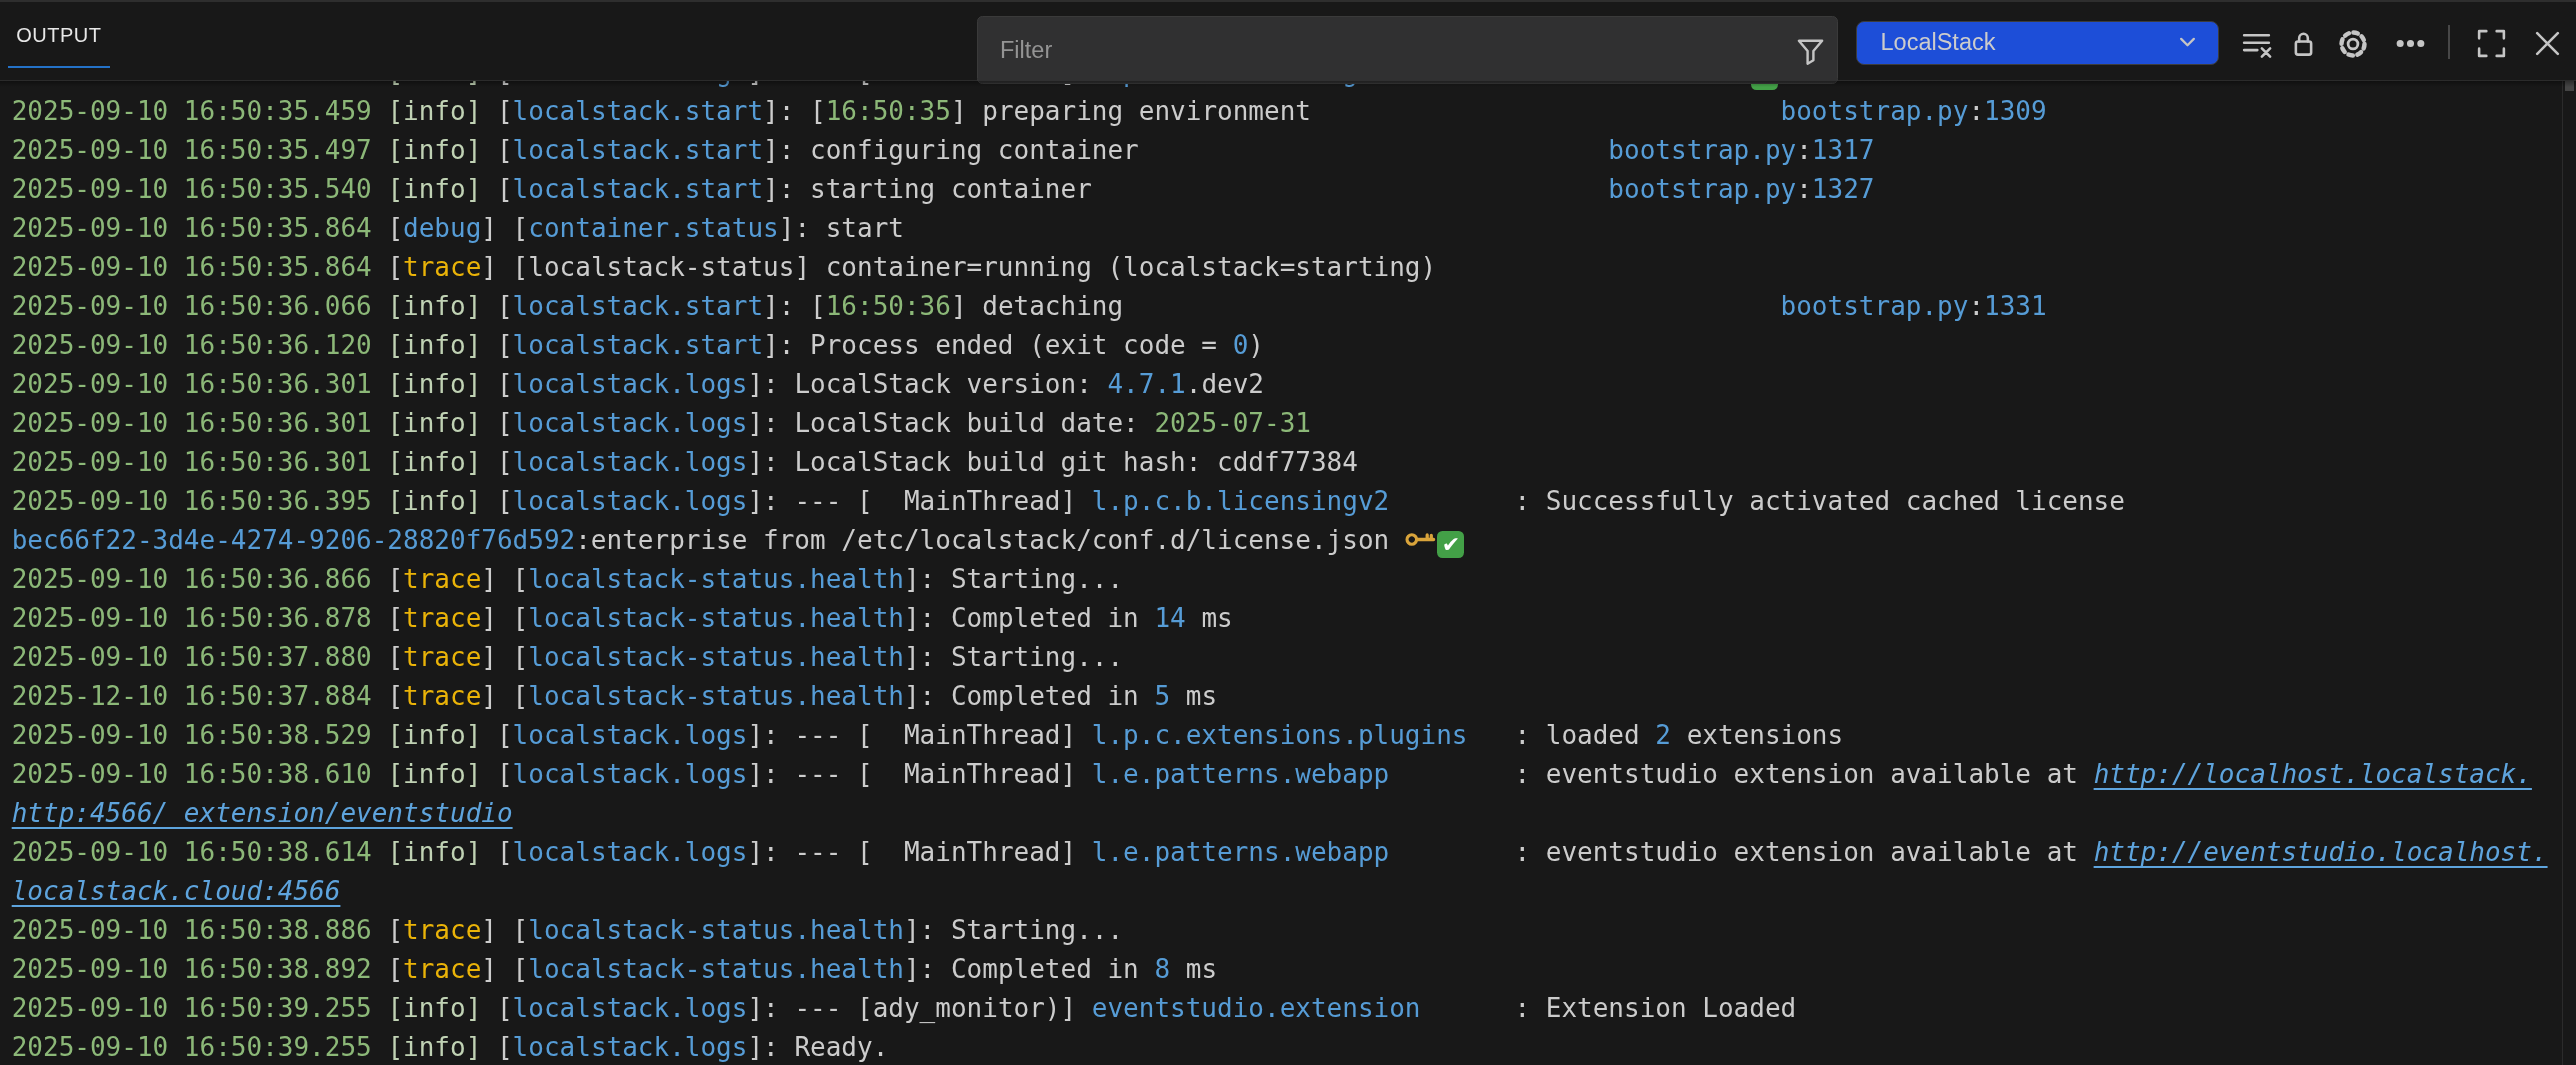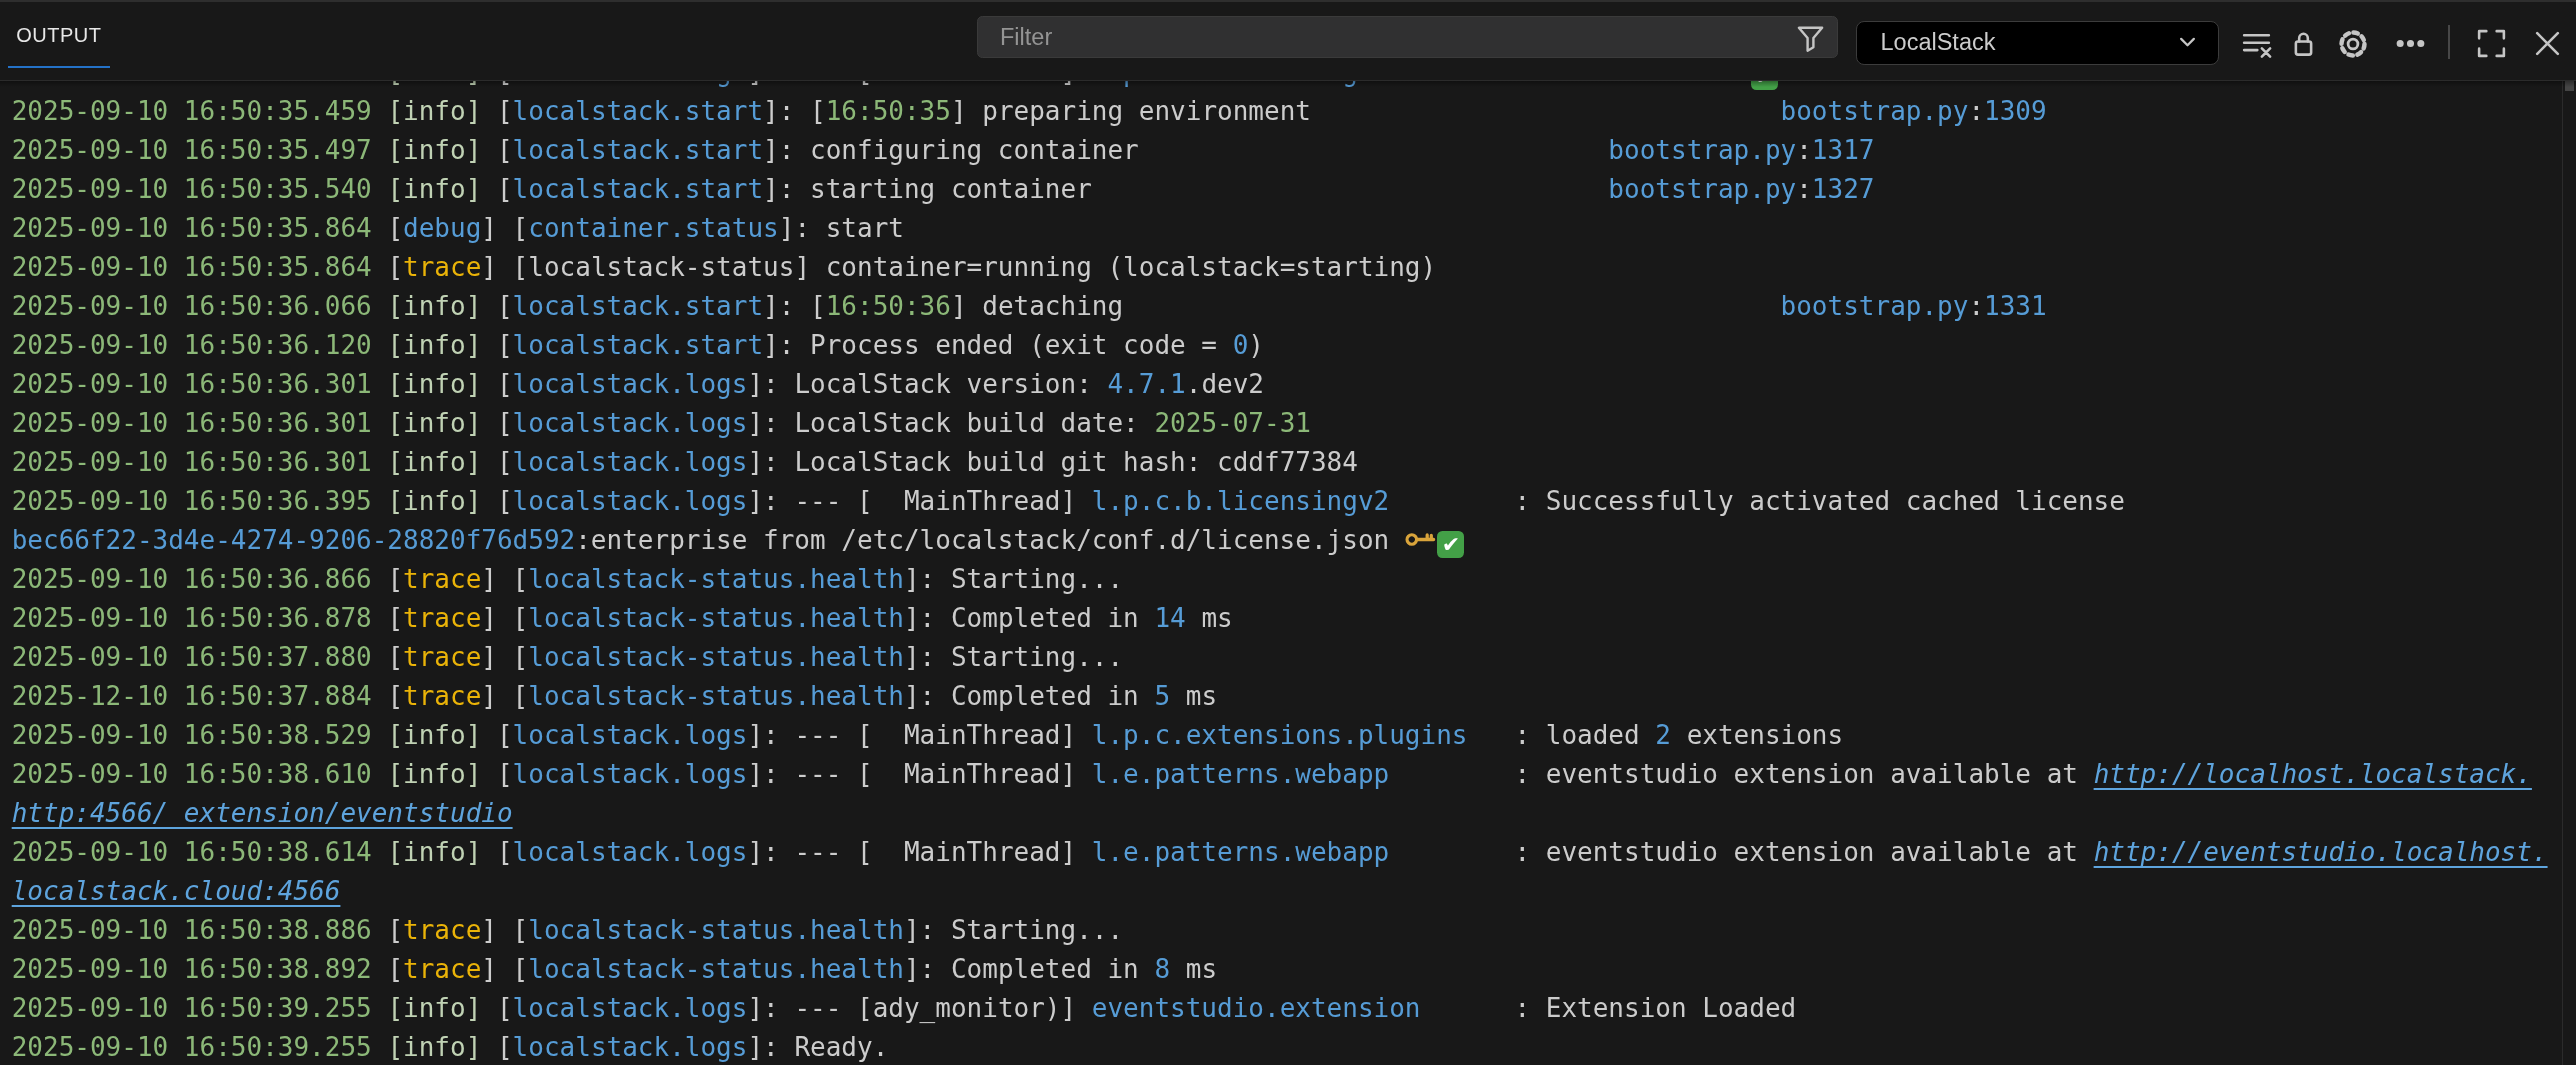--- a/index.html
+++ b/index.html
@@ -19,34 +19,34 @@
     background:linear-gradient(to bottom,rgba(0,0,0,0.35),rgba(0,0,0,0));pointer-events:none;
   }
   .tab{
     position:absolute;left:16.3px;top:22px;font-size:20px;letter-spacing:0.5px;
     color:#e7e7e7;cursor:pointer;
   }
   .tab::after{
     content:"";position:absolute;left:-8.1px;right:-8.1px;top:42px;height:2.7px;background:#2472c8;
   }
   .filter-box{
-    position:absolute;left:977px;top:14.5px;width:861px;height:42px;
+    position:absolute;left:977px;top:14.5px;width:861px;height:68px;
     background:#303031;border:0.9px solid #3a3a3a;border-radius:5.4px;
     display:flex;align-items:center;box-sizing:border-box;
   }
   .filter-box input{
     flex:1;background:transparent;border:none;outline:none;color:#cccccc;
     font-size:23.5px;font-family:"Liberation Sans",sans-serif;padding:0 0 0 22px;
   }
   .filter-box input::placeholder{color:#949494;}
   .icon-btn{display:flex;align-items:center;justify-content:center;cursor:pointer;background:transparent;border:none;padding:0;}
   .funnel-btn{width:54px;height:51px;}
   .channel-select{
     position:absolute;left:1856px;top:19px;width:363px;height:44px;
-    background:#000000;border:0.9px solid #3c3c3c;border-radius:8.1px;
+    background:#1d4ed8;border:0.9px solid #3c3c3c;border-radius:8.1px;
     display:flex;align-items:center;box-sizing:border-box;cursor:pointer;
   }
   .channel-select .value{color:#cccccc;font-size:23.5px;padding-left:23.5px;flex:1;}
   .channel-select .chev{margin-right:16.3px;display:flex;}
   .tb-icon{position:absolute;top:22px;width:40px;height:40px;}
   .sep{position:absolute;left:2448px;top:23.5px;width:1.8px;height:34px;background:#474747;}
   svg.ic{stroke:#c5c5c5;fill:none;stroke-width:1.25;stroke-linecap:round;stroke-linejoin:round;}
   
   .log-wrap{
     position:absolute;top:80px;left:0;right:12.6px;bottom:0;overflow:hidden;

